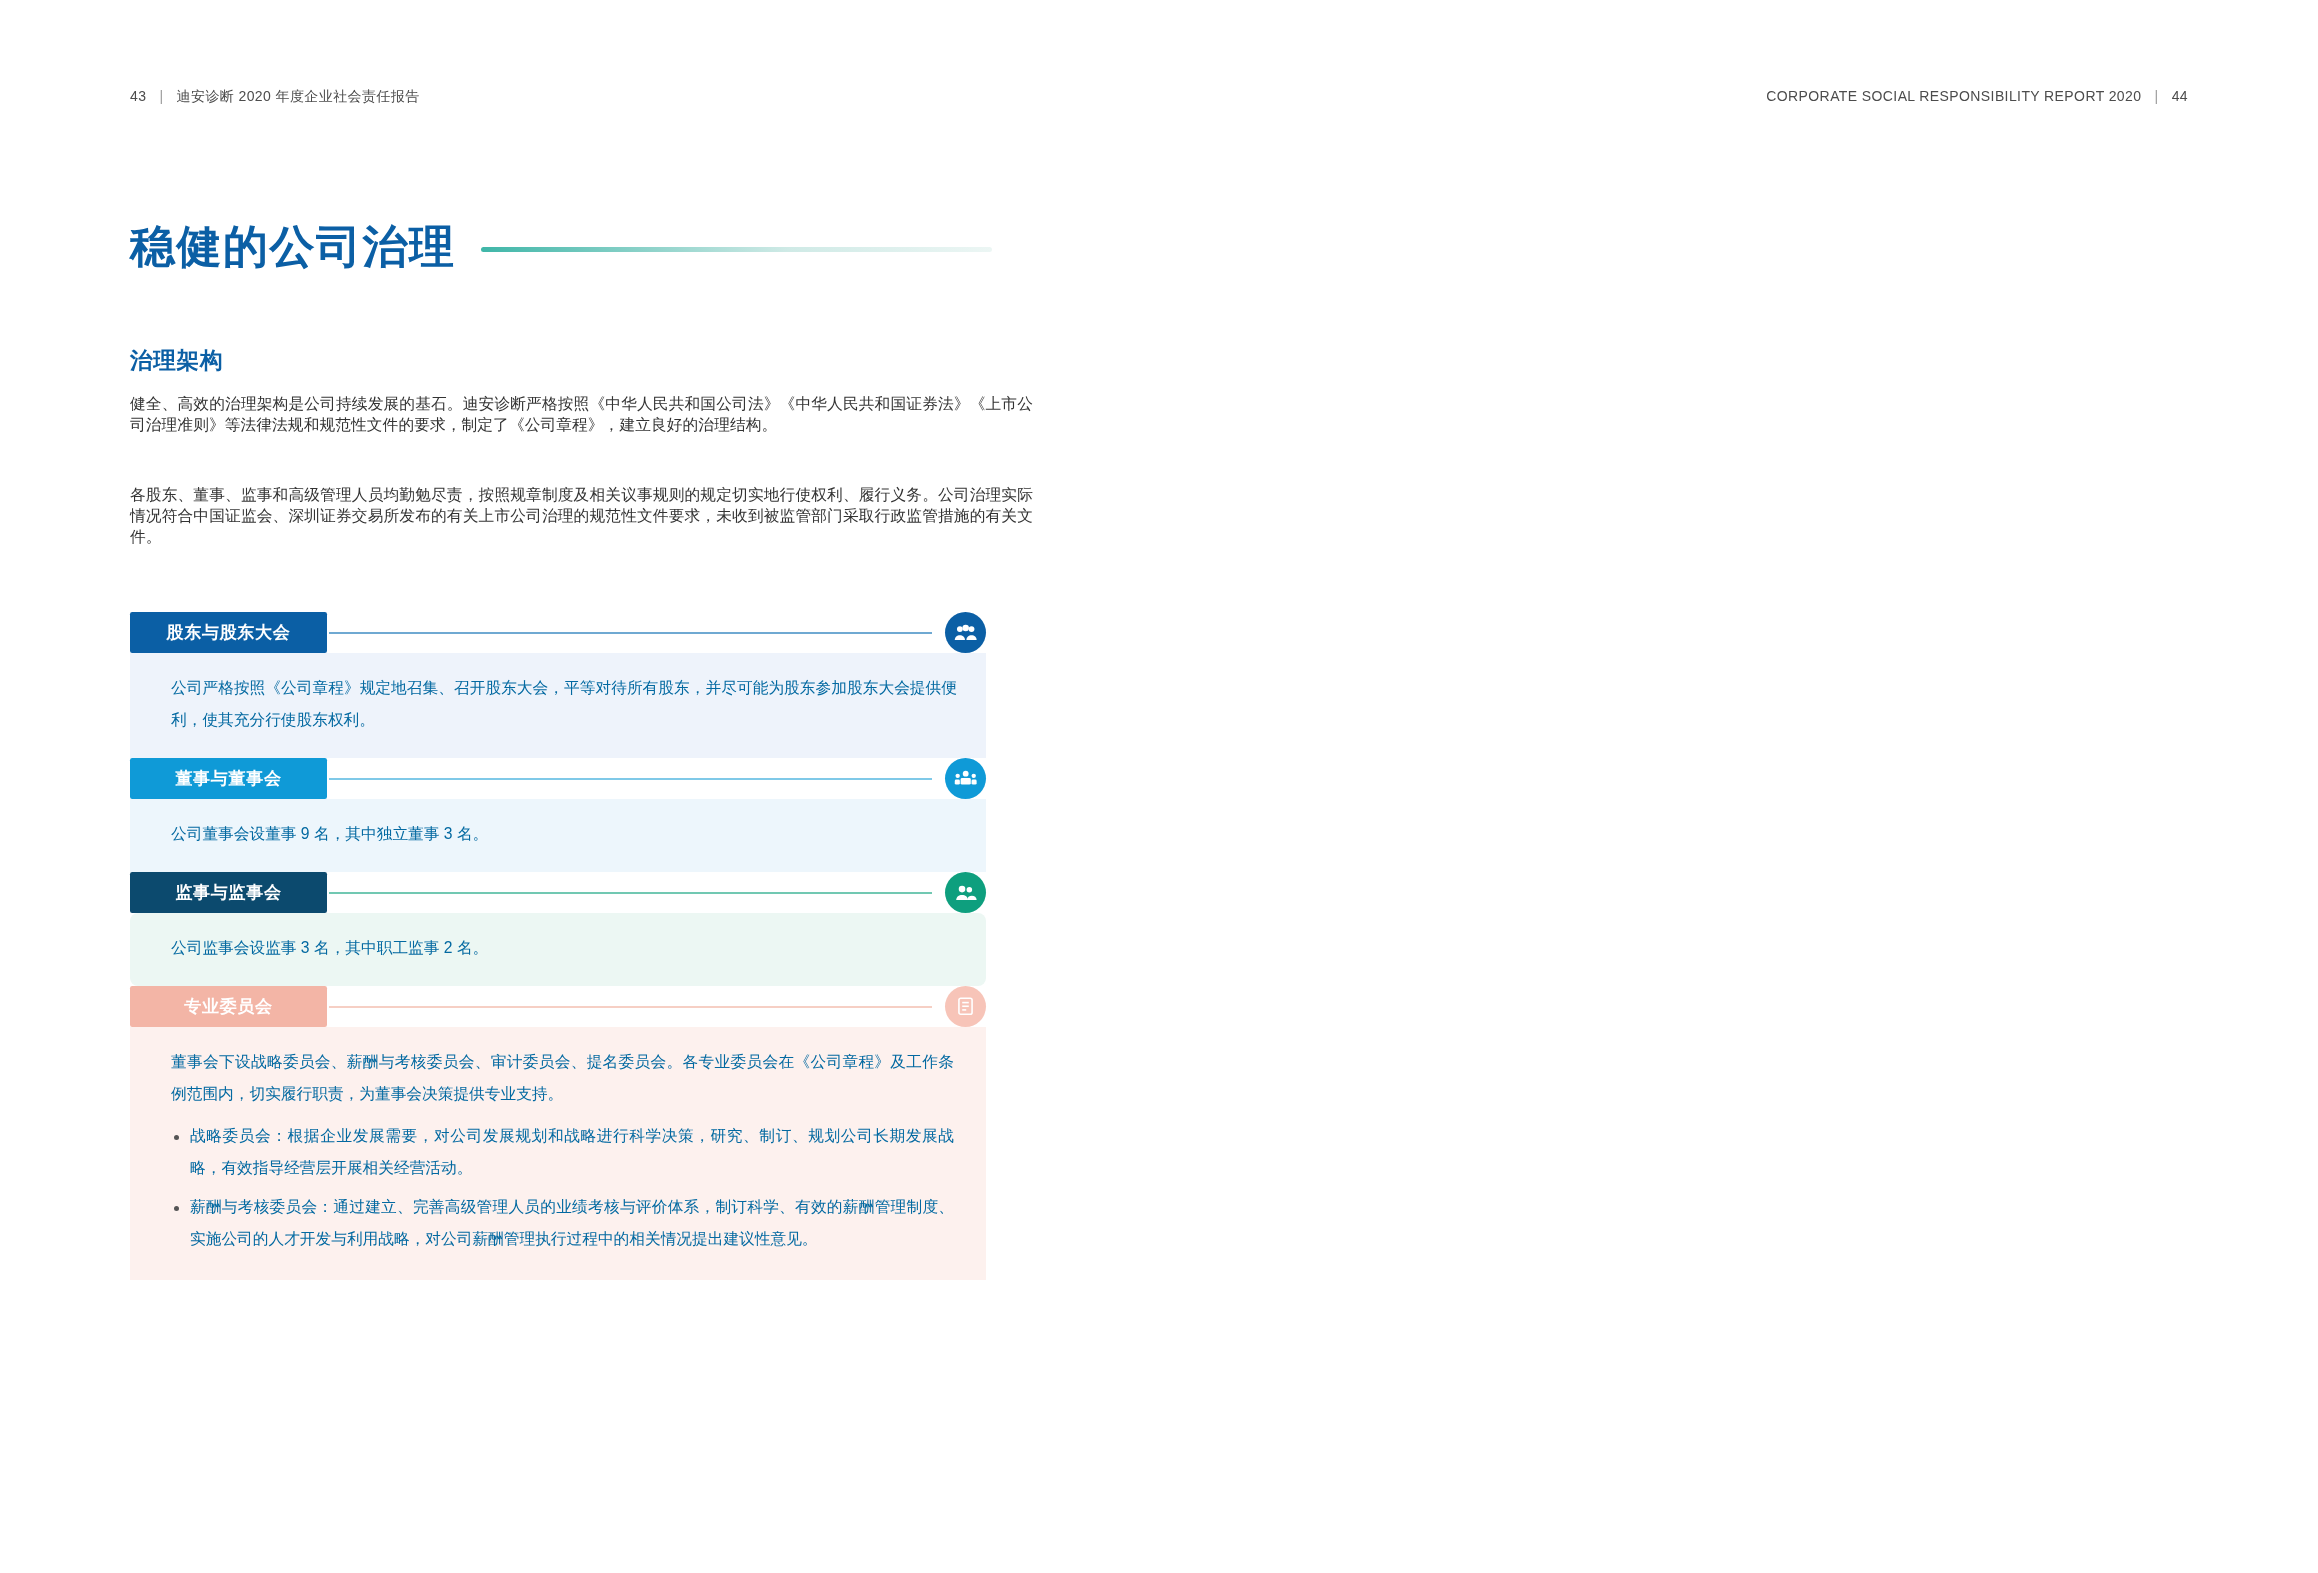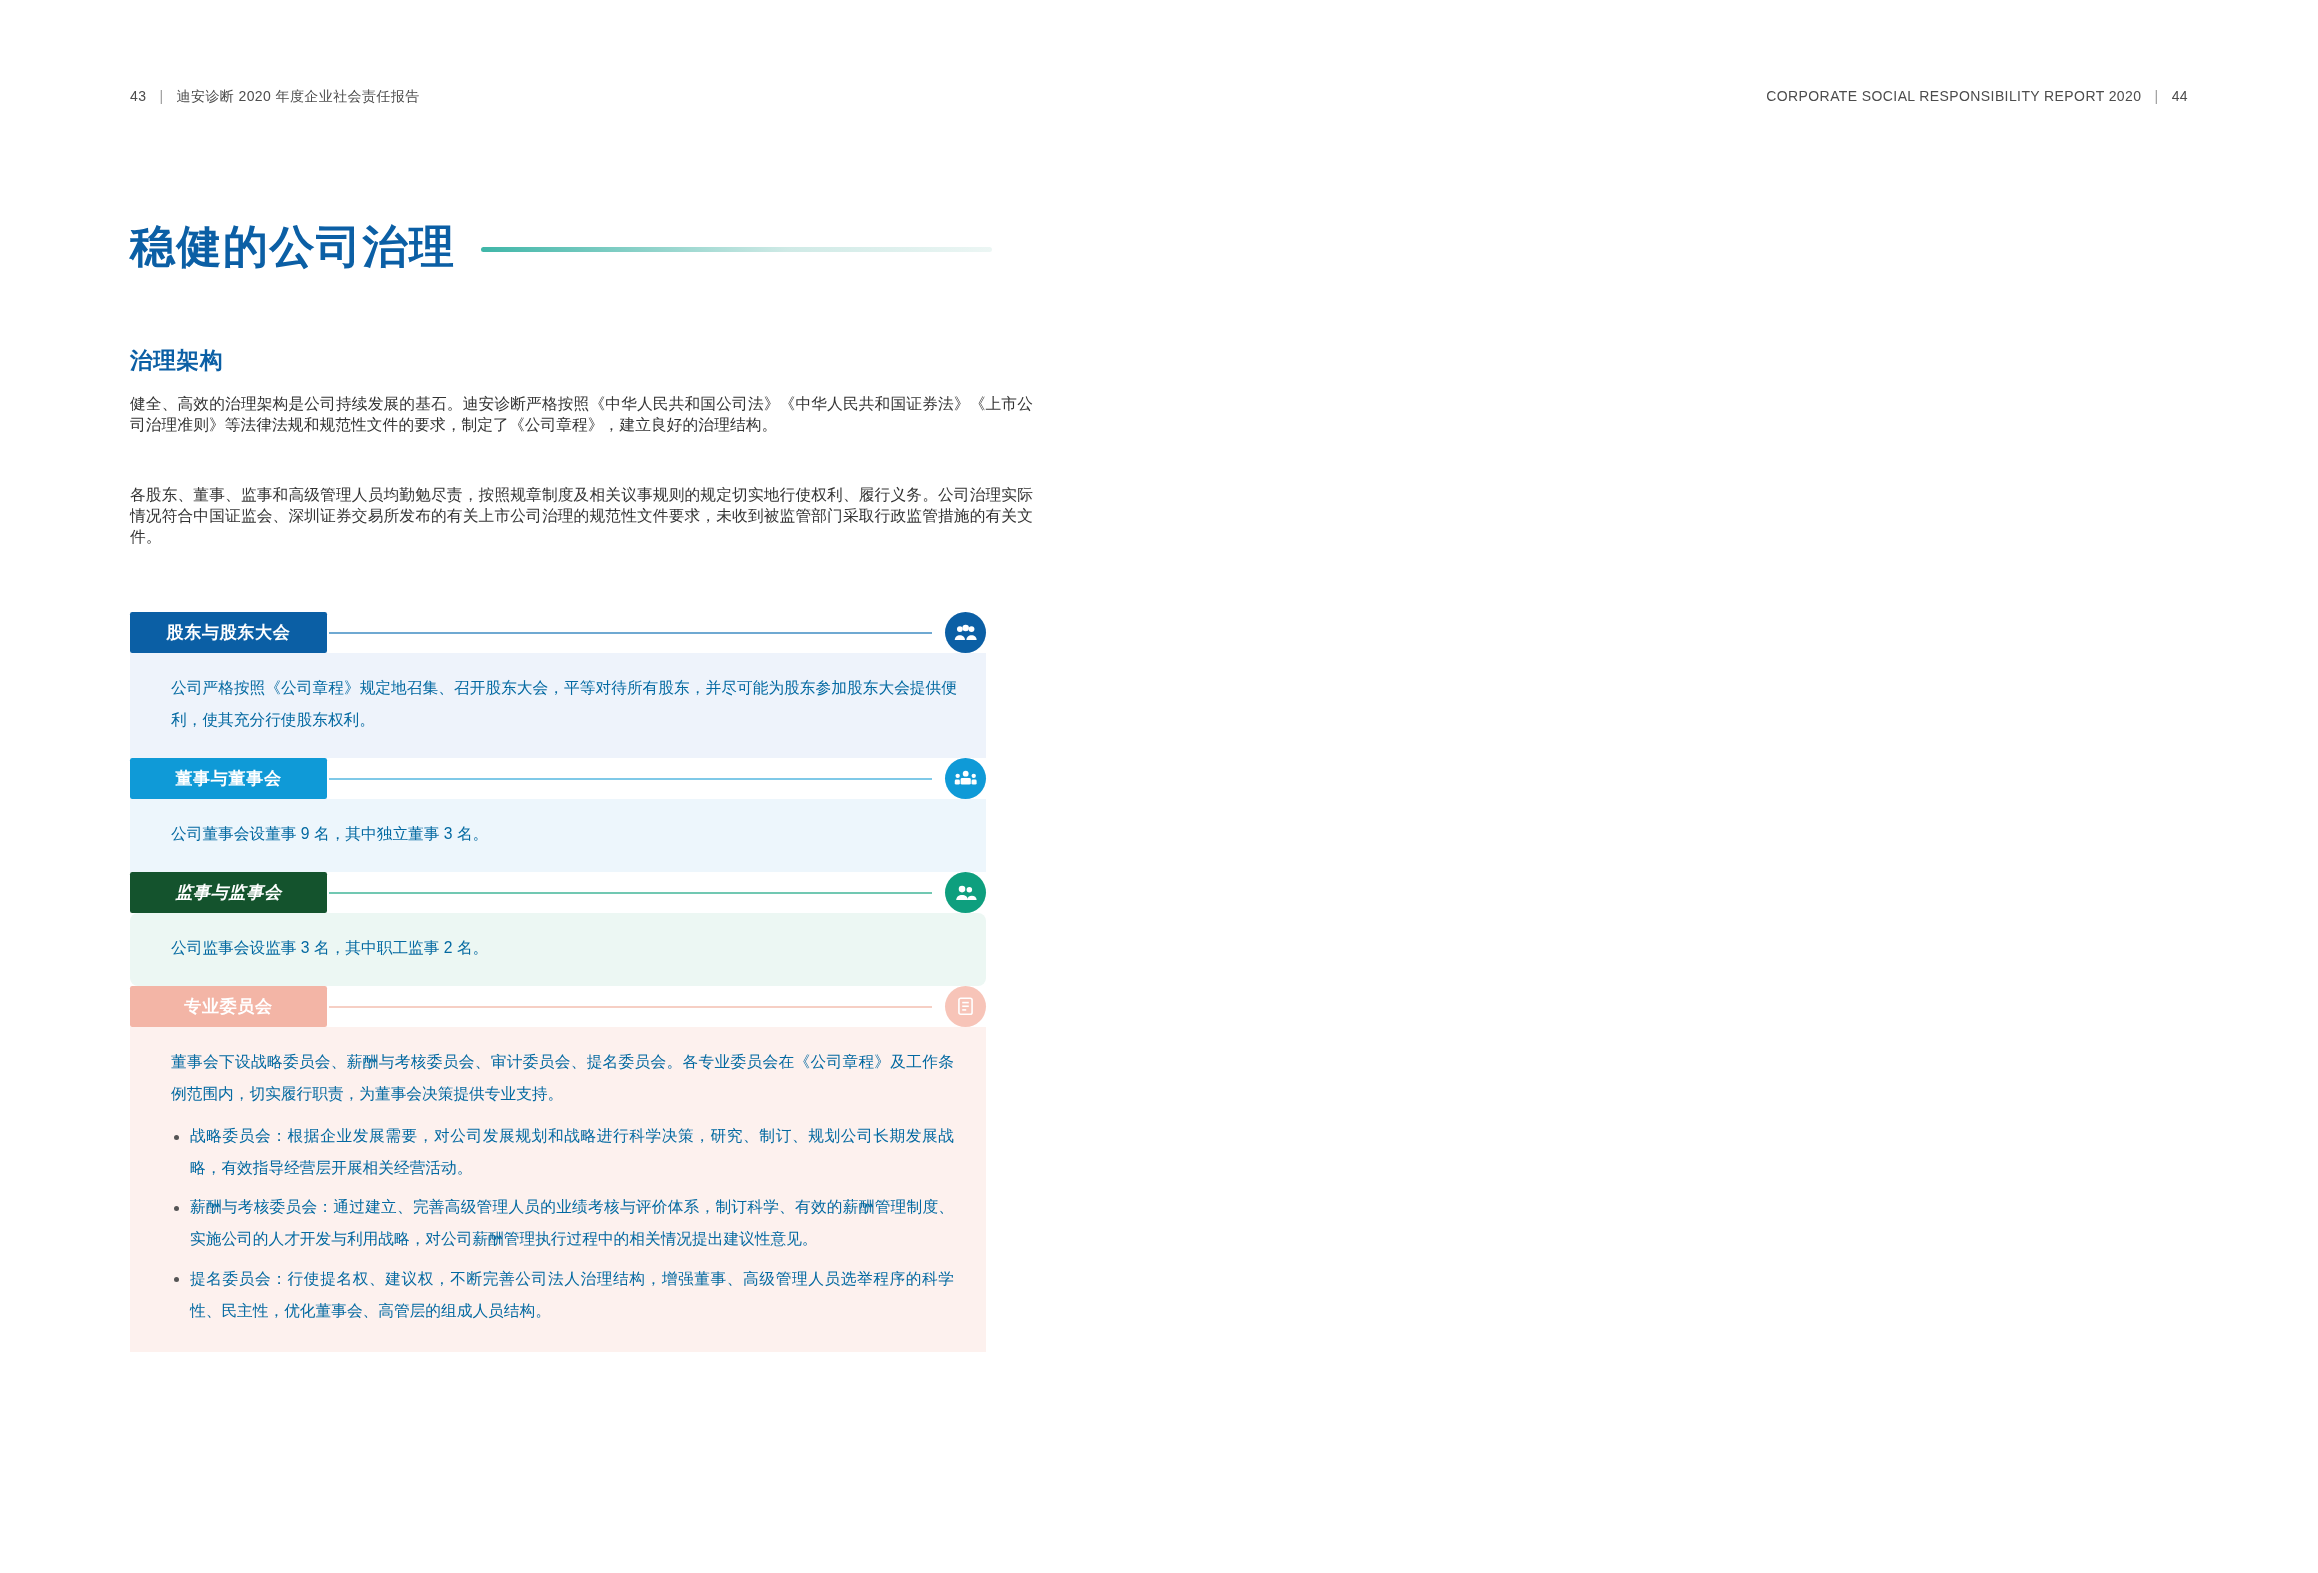--- a/index.html
+++ b/index.html
@@ -100,21 +100,21 @@
     color: #ffffff;
     font-size: 17px;
     font-weight: 700;
     letter-spacing: 0.7px;
     border-radius: 2.2px;
     position: relative;
     z-index: 3;
   }
   .chip.c1 { background: #0b5fa5; }
   .chip.c2 { background: #0f9ad7; }
-  .chip.c3 { background: #14532d; font-style: italic; }
+  .chip.c3 { background: #0c4a6e; }
   .chip.c4 { background: #f3b5a6; color: #ffffff; }
 
   .connector {
     position: absolute;
     left: 199px; right: 54px;
     height: 1.5px;
     top: 20px;
     z-index: 1;
   }
   .connector.c1 { background: #6fa9d2; }
@@ -255,21 +255,20 @@
               <line x1="8.5" y1="14" x2="17.5" y2="14"></line>
               <line x1="8.5" y1="19" x2="14" y2="19"></line>
             </svg>
           </span>
         </div>
         <div class="panel p-peach panel-last">
           <div>董事会下设战略委员会、薪酬与考核委员会、审计委员会、提名委员会。各专业委员会在《公司章程》及工作条例范围内，切实履行职责，为董事会决策提供专业支持。</div>
           <ul class="bullets">
             <li>战略委员会：根据企业发展需要，对公司发展规划和战略进行科学决策，研究、制订、规划公司长期发展战略，有效指导经营层开展相关经营活动。</li>
             <li>薪酬与考核委员会：通过建立、完善高级管理人员的业绩考核与评价体系，制订科学、有效的薪酬管理制度、实施公司的人才开发与利用战略，对公司薪酬管理执行过程中的相关情况提出建议性意见。</li>
-            <li>提名委员会：行使提名权、建议权，不断完善公司法人治理结构，增强董事、高级管理人员选举程序的科学性、民主性，优化董事会、高管层的组成人员结构。</li>
           </ul>
         </div>
       </div>
 
     </div>
   </div>
 
   <div class="col right-col">
 
     <div class="runhead runhead-right">

